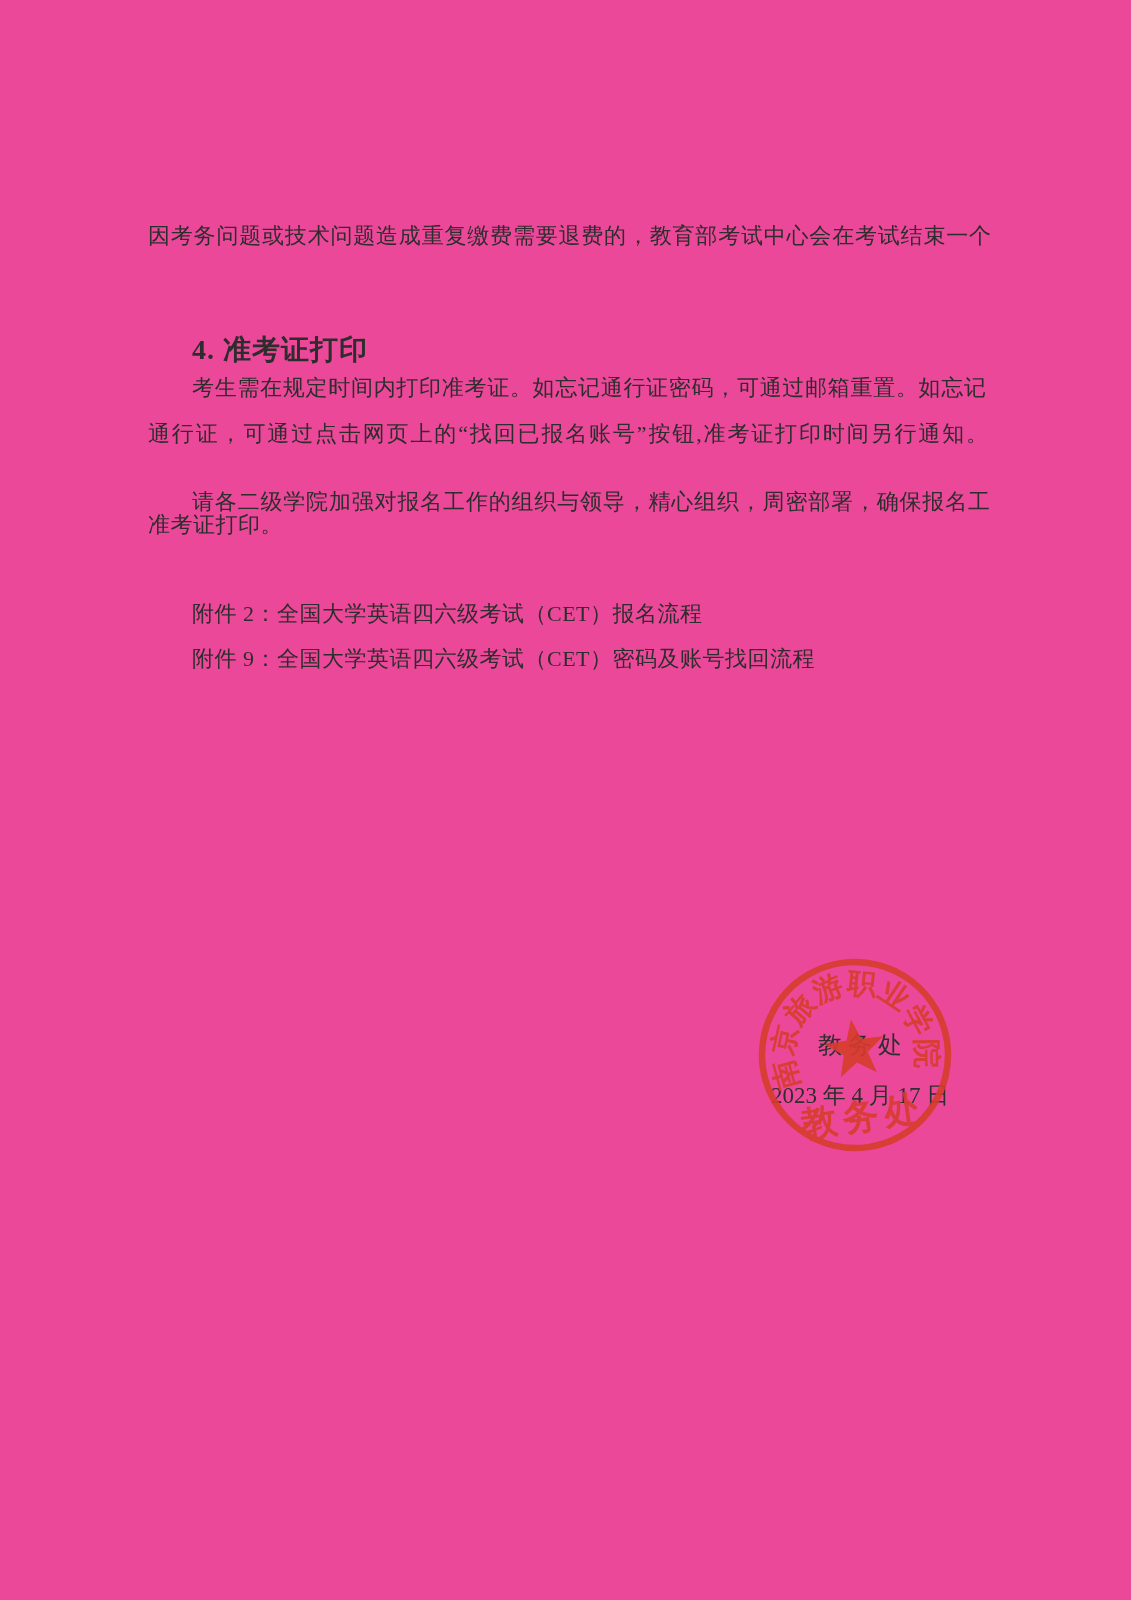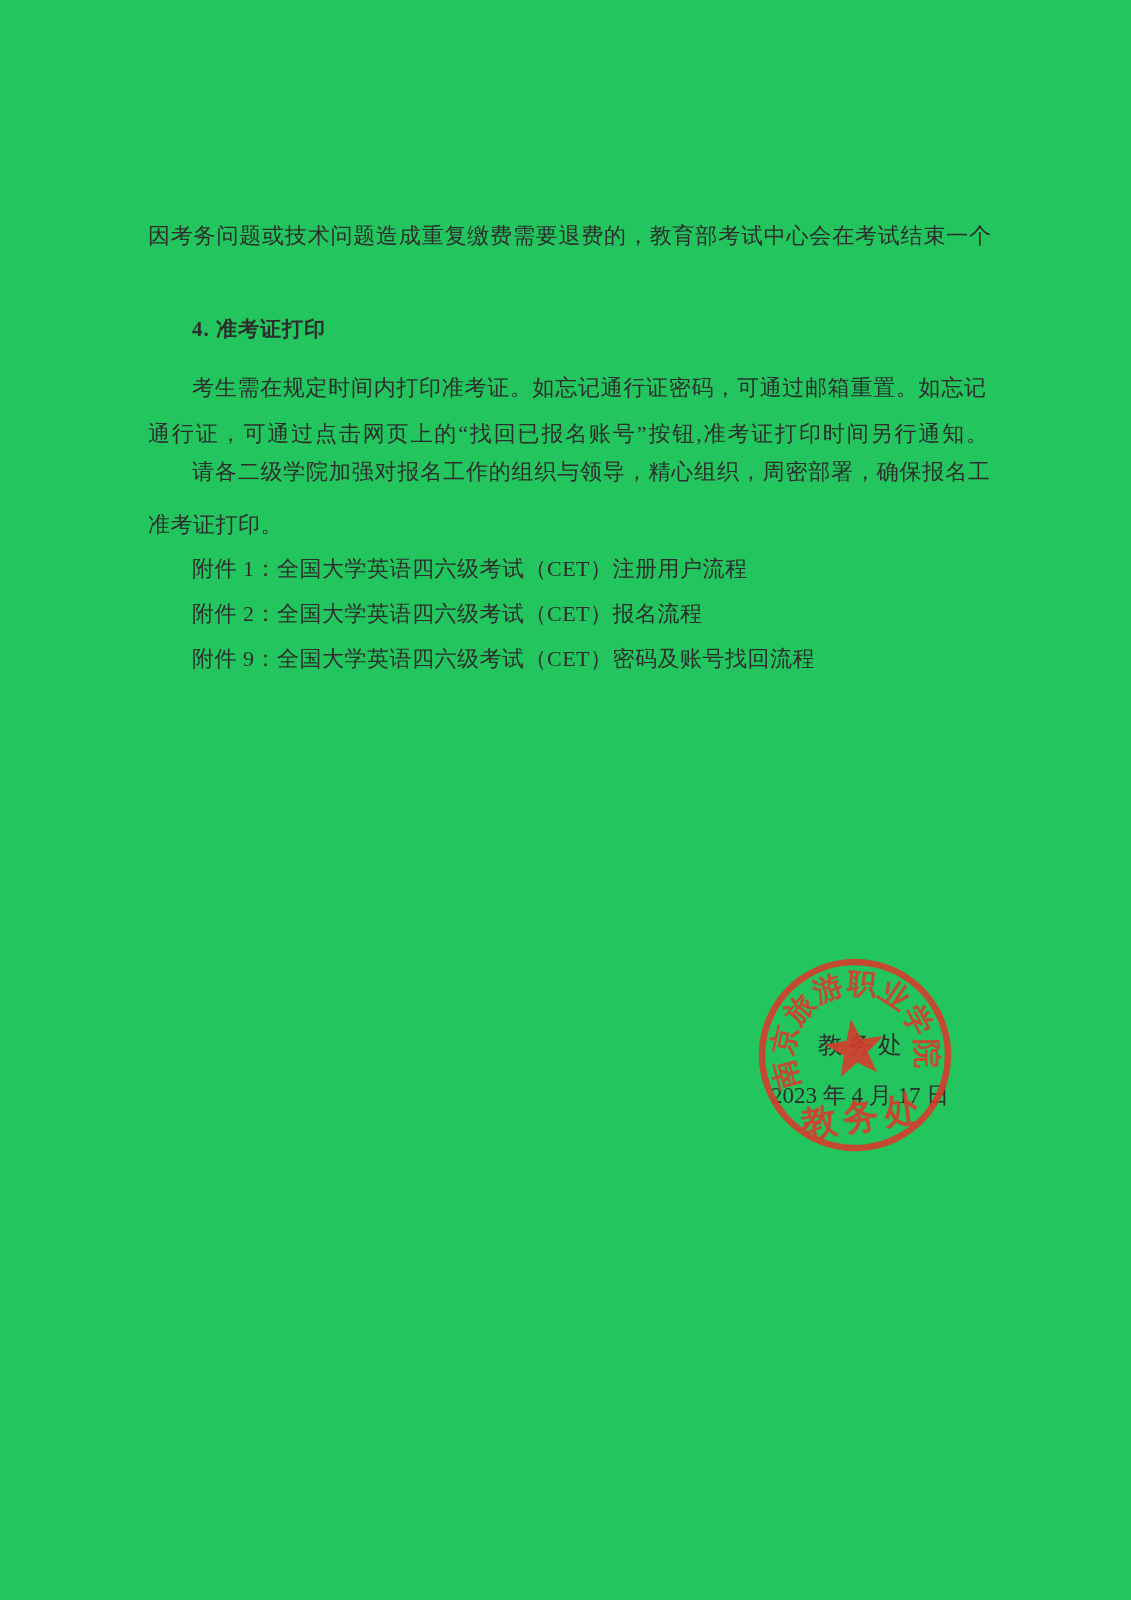--- a/index.html
+++ b/index.html
@@ -5,43 +5,43 @@
   html,body{margin:0;padding:0;}
   body{
     background:#e8e8e8;
     font-family:"Liberation Serif","DejaVu Serif",serif;
   }
   .page{
     position:relative;
     width:1131px;
     height:1600px;
     margin:0 auto;
-    background:#22c55e;
+    background:#ec4899;
     overflow:hidden;
   }
   .ln{
     position:absolute;
     font-size:22px;
     line-height:27px;
     color:#2d2d2d;
     letter-spacing:.5px;
     white-space:nowrap;
   }
   .just{
     white-space:normal;
     text-align:justify;
     text-align-last:justify;
     letter-spacing:0;
   }
   #ln0{left:148px;top:222px;width:843px}
   #ln1{left:148px;top:275px}
-  #ln2{left:192px;top:316px;font-weight:bold;font-size:21px;letter-spacing:1px}
+  #ln2{left:192px;top:336px;font-weight:bold;font-size:28px;letter-spacing:1px}
   #ln3{left:192px;top:374px;width:794px}
   #ln4{left:148px;top:420px;width:840px}
-  #ln5{left:192px;top:458px;width:798px}
+  #ln5{left:192px;top:488px;width:798px}
   #ln6{left:148px;top:511px}
   #ln7{left:192px;top:555px}
   #ln8{left:192px;top:600px}
   #ln9{left:192px;top:645px}
   .seal-wrap{
     position:absolute;
     left:745px;
     top:945px;
     width:220px;
     height:220px;
@@ -64,21 +64,20 @@
   <div class="ln just" id="ln0">因考务问题或技术问题造成重复缴费需要退费的，教育部考试中心会在考试结束一个</div>
 
   <div class="ln" id="ln2">4. 准考证打印</div>
 
   <div class="ln just" id="ln4">通行证，可通过点击网页上的“找回已报名账号”按钮,准考证打印时间另行通知。</div>
   <div class="ln just" id="ln3">考生需在规定时间内打印准考证。如忘记通行证密码，可通过邮箱重置。如忘记</div>
 
   <div class="ln just" id="ln5">请各二级学院加强对报名工作的组织与领导，精心组织，周密部署，确保报名工</div>
   <div class="ln" id="ln6">准考证打印。</div>
 
-  <div class="ln" id="ln7">附件 1：全国大学英语四六级考试（CET）注册用户流程</div>
   <div class="ln" id="ln8">附件 2：全国大学英语四六级考试（CET）报名流程</div>
   <div class="ln" id="ln9">附件 9：全国大学英语四六级考试（CET）密码及账号找回流程</div>
 
   <div class="seal-wrap">
     <svg viewBox="0 0 220 220" xmlns="http://www.w3.org/2000/svg">
 
       <text class="sig-black" x="115" y="108" font-size="24" text-anchor="middle">教 务 处</text>
       <text class="sig-black" x="26" y="158" font-size="23">2023 年 4 月 17 日</text>
 
       <g transform="rotate(-8 110 110)" opacity="0.9">

